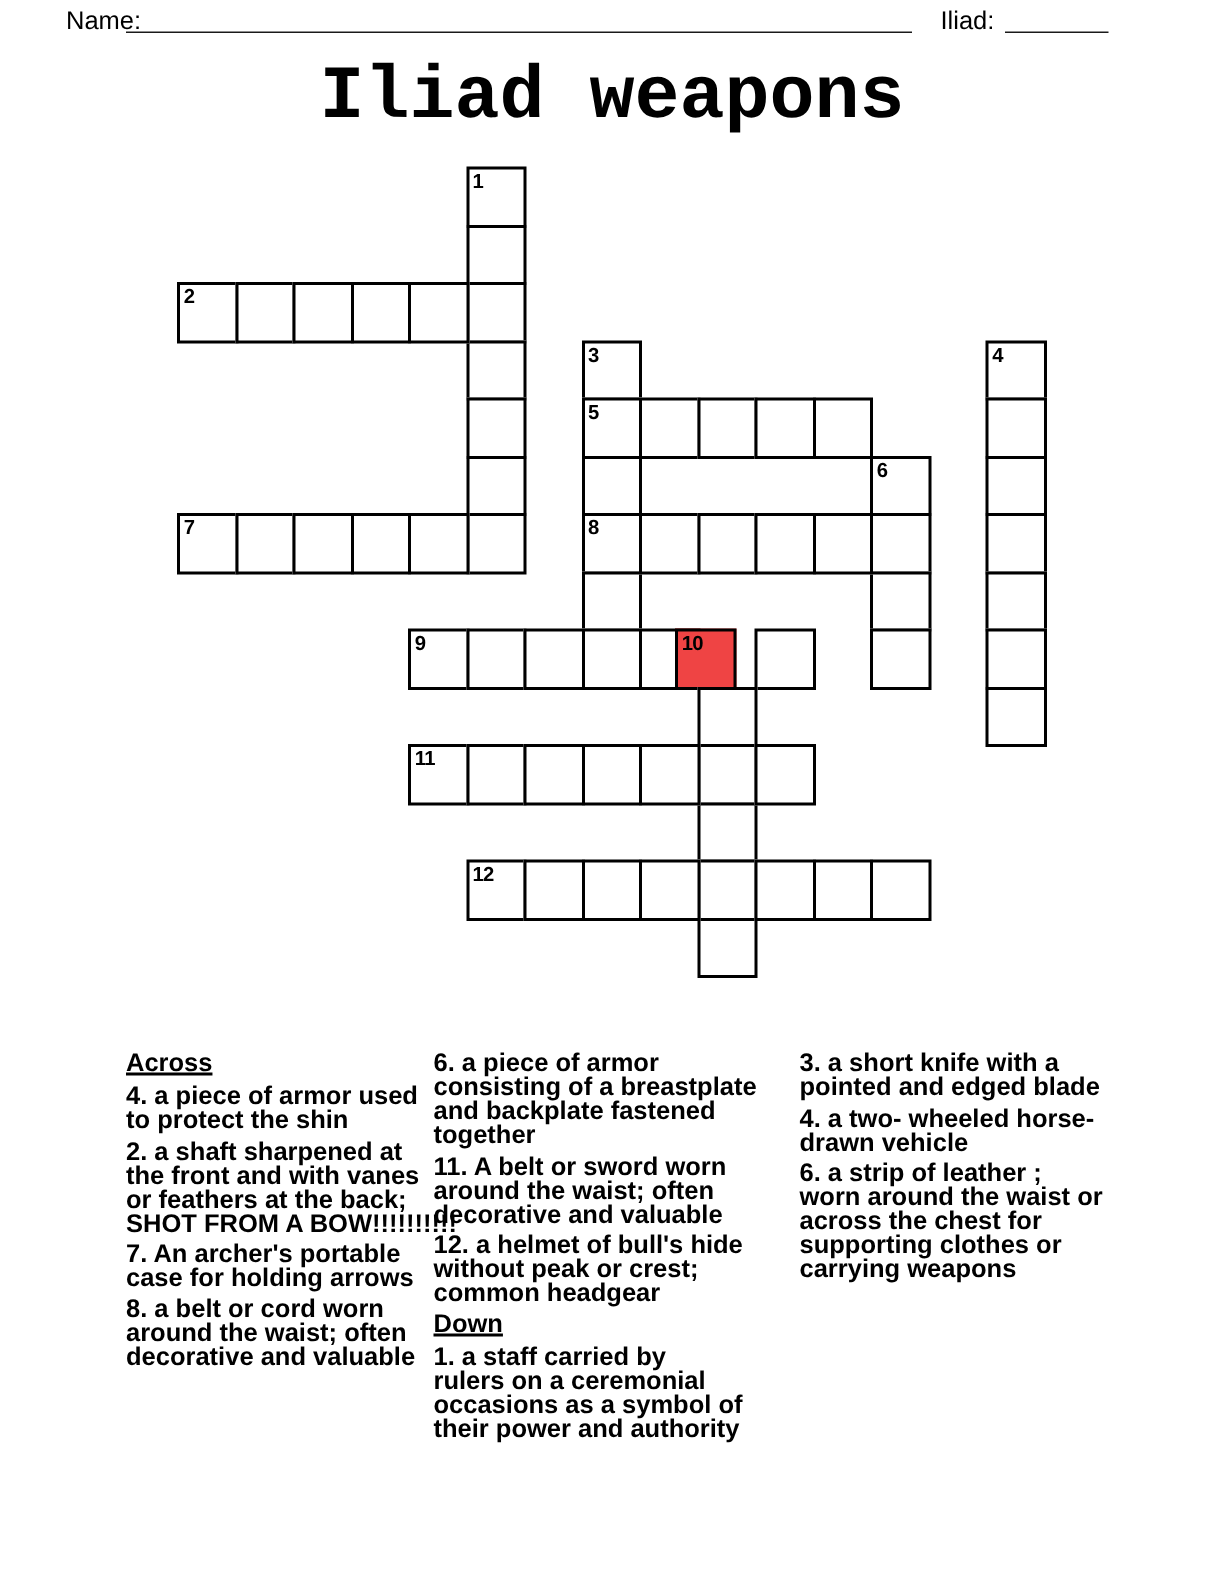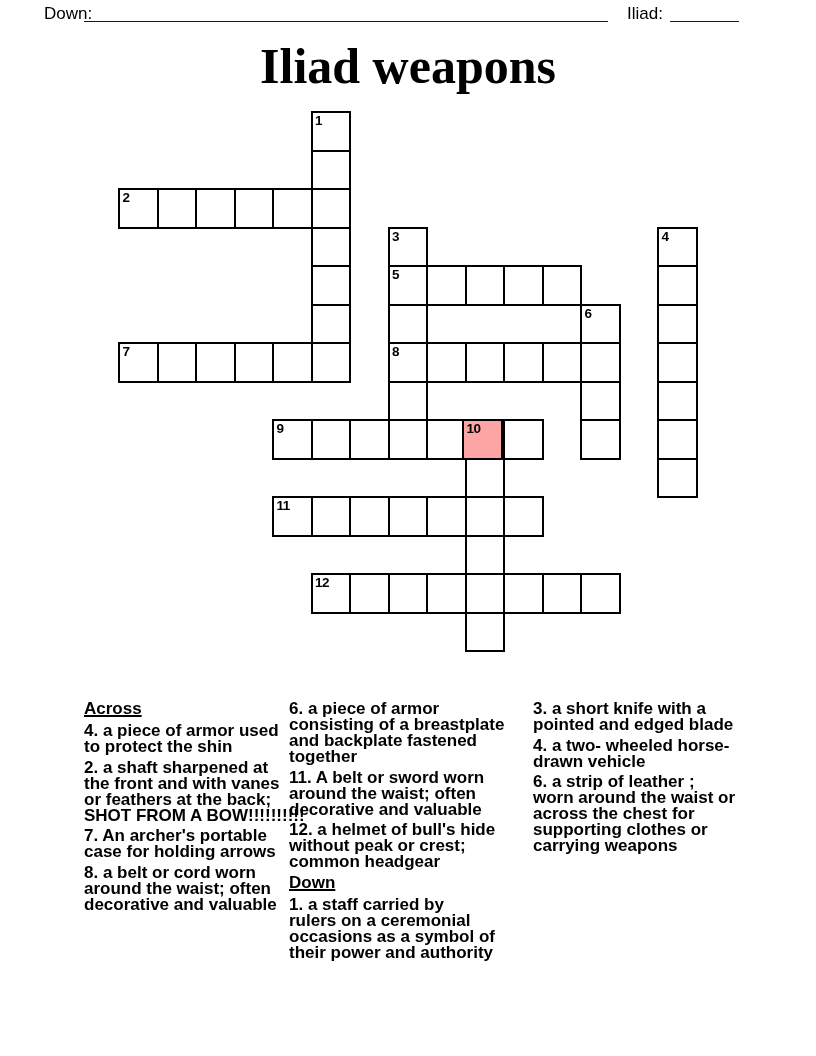--- a/index.html
+++ b/index.html
@@ -36,21 +36,21 @@
   .name-line { left: 84px; top: 7px; width: 524px; }
   .date-line { left: 670px; top: 7px; width: 69px; }
 
   
   .title {
     position: absolute;
     left: 0;
     top: 41px;
     width: 816px;
     text-align: center;
-    font-family: Liberation Serif, serif;
+    font-family: Liberation Mono, monospace;
     font-size: 50px;
     font-weight: 800;
     letter-spacing: 0px;
     line-height: 50px;
     color: #000;
   }
 
   
   .grid {
     position: absolute;
@@ -99,21 +99,21 @@
     line-height: 16px;
     white-space: pre-line;
     margin: 0 0 4.5px 0;
   }
 </style>
 </head>
 <body>
 
 <div class="page">
 
-  <div class="hdr-label name-label">Down:</div>
+  <div class="hdr-label name-label">Name:</div>
   <div class="blank-line name-line"></div>
   <div class="hdr-label date-label">Iliad:</div>
   <div class="blank-line date-line"></div>
 
   <div class="title">Iliad weapons</div>
 
   <div class="grid">
       <div class="cell" style="left: 310.5px; top: 111px; border-color: rgb(0, 0, 0); background: rgb(255, 255, 255);">
         <span class="cellnum">1</span>
       </div>
@@ -171,21 +171,21 @@
       <div class="cell" style="left: 426px; top: 342px; border-color: rgb(0, 0, 0); background: rgb(255, 255, 255);"></div>
       <div class="cell" style="left: 464.5px; top: 342px; border-color: rgb(0, 0, 0); background: rgb(255, 255, 255);"></div>
       <div class="cell" style="left: 503px; top: 342px; border-color: rgb(0, 0, 0); background: rgb(255, 255, 255);"></div>
       <div class="cell" style="left: 541.5px; top: 342px; border-color: rgb(0, 0, 0); background: rgb(255, 255, 255);"></div>
       <div class="cell" style="left: 272px; top: 419px; border-color: rgb(0, 0, 0); background: rgb(255, 255, 255);">
         <span class="cellnum">9</span>
       </div>
       <div class="cell" style="left: 310.5px; top: 419px; border-color: rgb(0, 0, 0); background: rgb(255, 255, 255);"></div>
       <div class="cell" style="left: 349px; top: 419px; border-color: rgb(0, 0, 0); background: rgb(255, 255, 255);"></div>
       <div class="cell" style="left: 426px; top: 419px; border-color: rgb(0, 0, 0); background: rgb(255, 255, 255);"></div>
-      <div class="cell" style="left: 462px; top: 419px; border-color: rgb(0, 0, 0); background: #fca5a5;">
+      <div class="cell" style="left: 450px; top: 419px; border-color: rgb(0, 0, 0); background: #ef4444;">
         <span class="cellnum">10</span>
       </div>
       <div class="cell" style="left: 503px; top: 419px; border-color: rgb(0, 0, 0); background: rgb(255, 255, 255);"></div>
       <div class="cell" style="left: 464.5px; top: 457.5px; border-color: rgb(0, 0, 0); background: rgb(255, 255, 255);"></div>
       <div class="cell" style="left: 464.5px; top: 496px; border-color: rgb(0, 0, 0); background: rgb(255, 255, 255);"></div>
       <div class="cell" style="left: 464.5px; top: 534.5px; border-color: rgb(0, 0, 0); background: rgb(255, 255, 255);"></div>
       <div class="cell" style="left: 464.5px; top: 573px; border-color: rgb(0, 0, 0); background: rgb(255, 255, 255);"></div>
       <div class="cell" style="left: 464.5px; top: 611.5px; border-color: rgb(0, 0, 0); background: rgb(255, 255, 255);"></div>
       <div class="cell" style="left: 272px; top: 496px; border-color: rgb(0, 0, 0); background: rgb(255, 255, 255);">
         <span class="cellnum">11</span>

